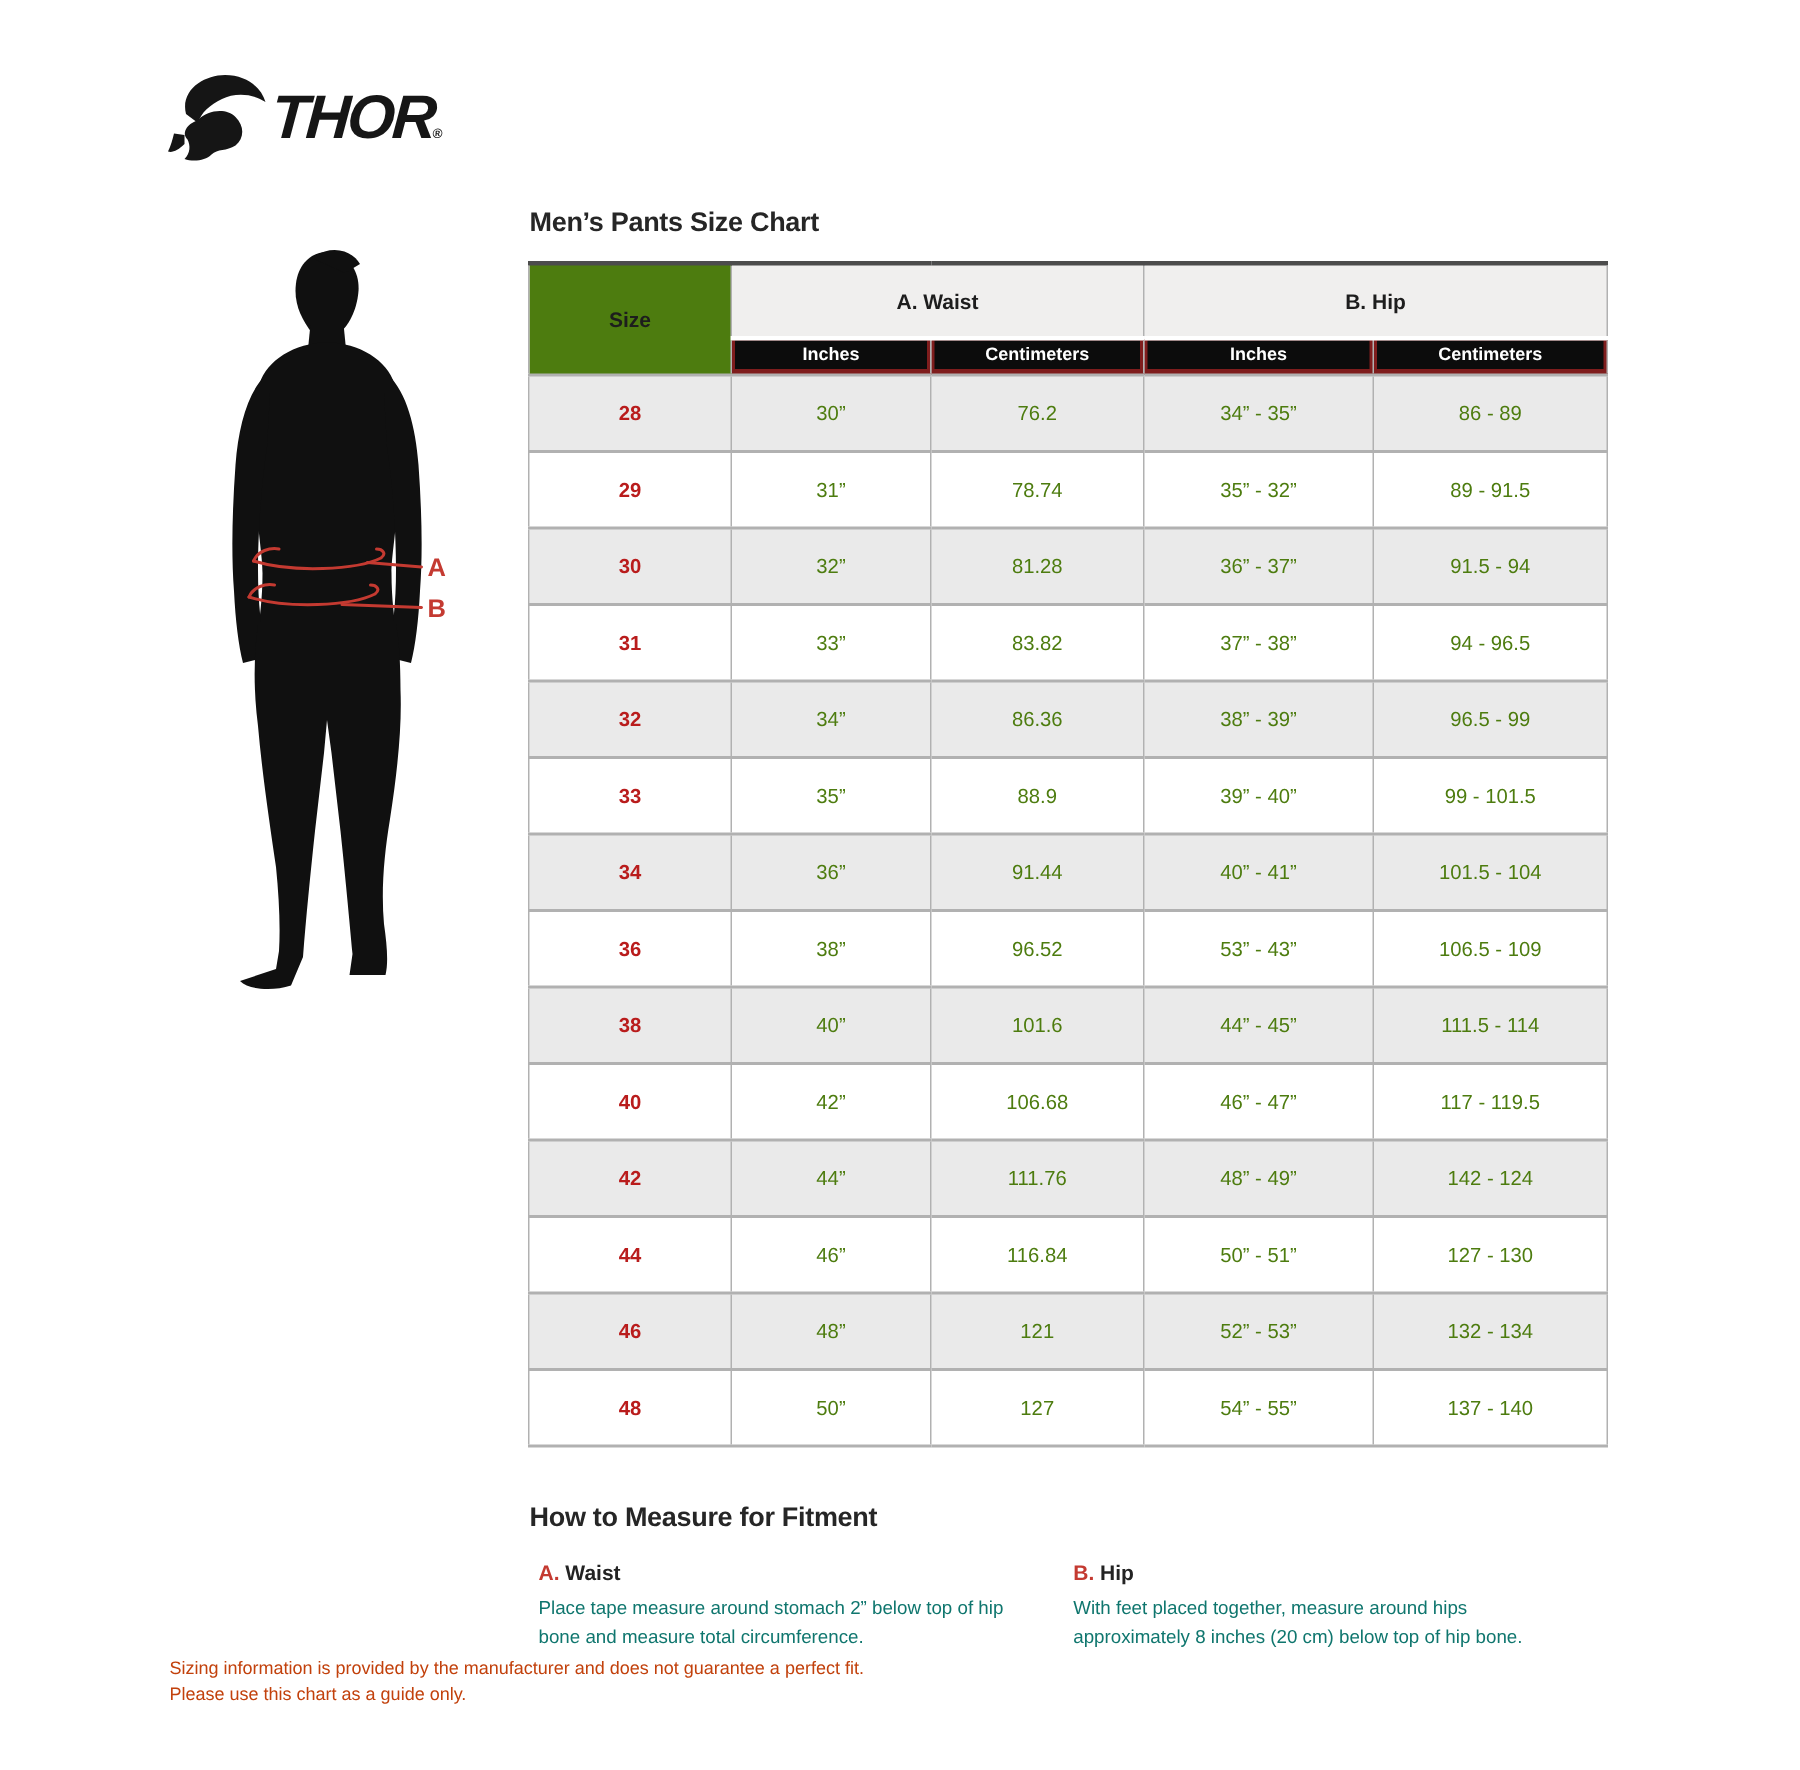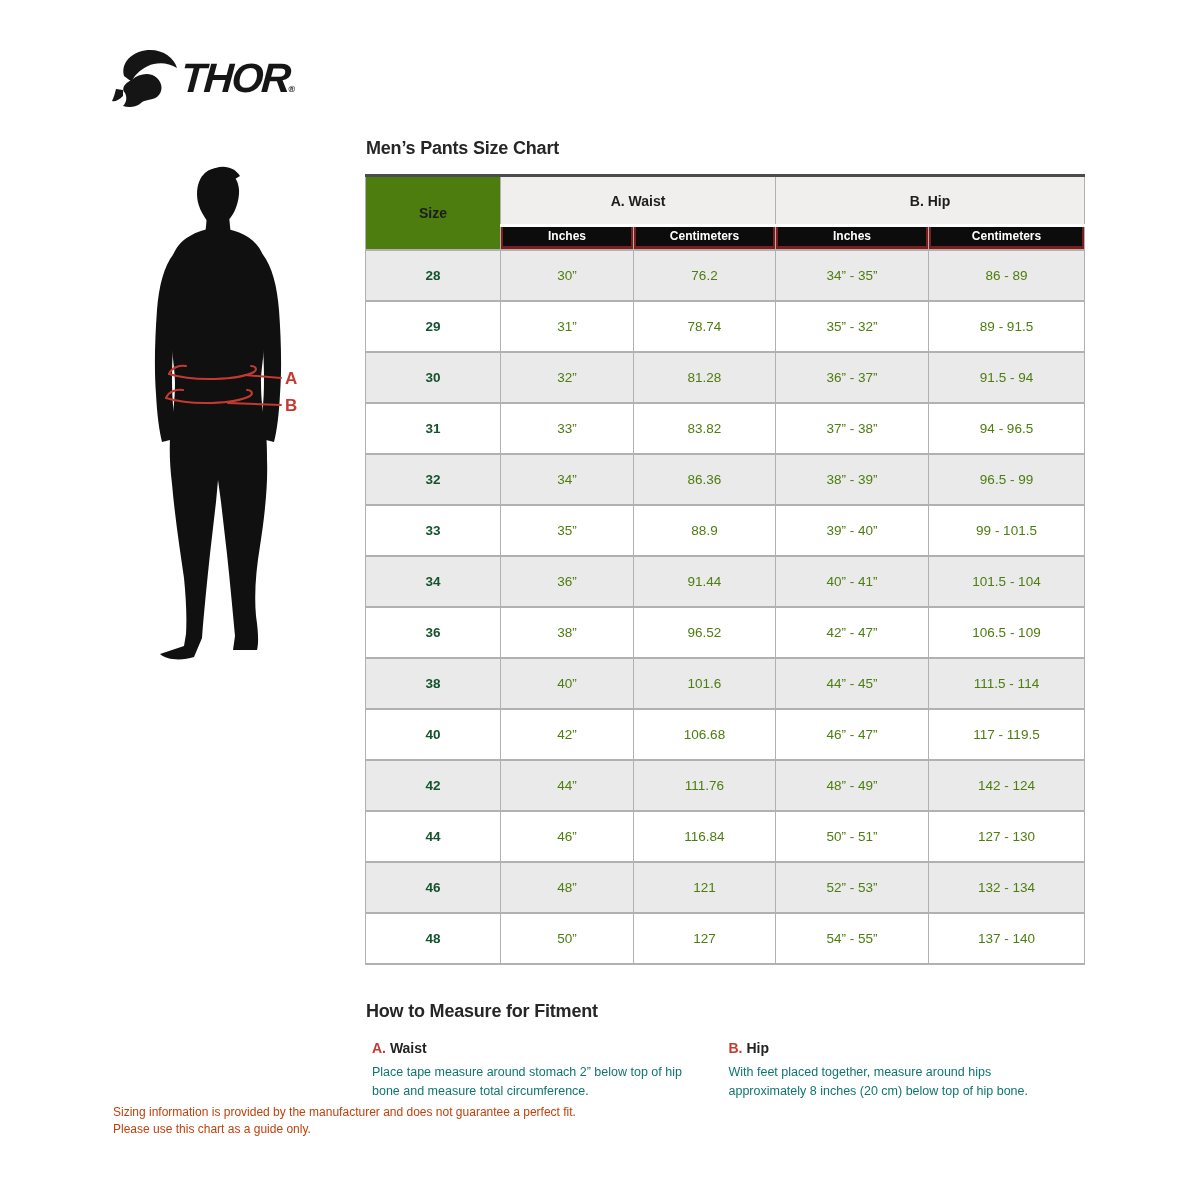--- a/index.html
+++ b/index.html
@@ -11,38 +11,38 @@
   .logo { position:absolute; left:112px; top:48px; display:flex; align-items:center; }
   .logo svg { display:block; }
   .brand { font-size:41px; font-weight:bold; font-style:italic; letter-spacing:-2px;
            color:#161616; margin-left:3px; transform:skewX(-4deg); }
   .reg { font-size:9px; font-style:normal; vertical-align:baseline; }
 
   
   .figure { position:absolute; left:150px; top:166px; }
 
   
-  .main { position:absolute; left:365px; top:138px; width:720px; }
+  .main { position:absolute; left:352px; top:138px; width:720px; }
   h1.title { font-size:18px; font-weight:bold; color:#262626; letter-spacing:-0.2px; margin:0 0 15px 1px; }
 
   
   table.size-table { width:719px; border-collapse:collapse; table-layout:fixed;
                      border:1px solid #9d9d9d; border-top:3px solid #4c4c4c; }
   .size-table th, .size-table td { border:1px solid #b1b1b1; text-align:center; vertical-align:middle; }
   .size-table tbody td { border-top-width:2px; border-bottom-width:2px; }
   th.group { background:#f0efee; font-size:14px; font-weight:bold; color:#1d1d1d;
              height:50px; border-bottom:3px solid #ffffff; }
   th.size-head { background:#4d7c0f; font-size:14px; font-weight:bold; color:#1d1d1d; }
   tr.sub-row th { height:22px; padding:0; background:#7f1d1d; vertical-align:top; }
   .bar { background:#0c0c0c; color:#ffffff; font-size:12px; font-weight:bold;
          height:19px; line-height:19px; margin:0 2px 3px 2px; }
   .size-table tbody tr { height:51px; }
   .size-table tbody tr:nth-child(odd) { background:#eaeaea; }
   .size-table tbody tr:nth-child(even) { background:#ffffff; }
-  td.size-cell { font-size:13.5px; font-weight:bold; color:#14532d; }
+  td.size-cell { font-size:13.5px; font-weight:bold; color:#b91c1c; }
   td.val { font-size:13.5px; color:#4d7c0f; }
 
   
   h2.howto-title { font-size:18px; font-weight:bold; color:#262626; margin:36px 0 18px 1px; letter-spacing:-0.2px; }
   .measure-cols { display:flex; margin-left:7px; }
   .measure-item { width:370px; padding-right:34px; }
   .measure-item h3 { font-size:14px; font-weight:bold; color:#232323; margin-bottom:7px; }
   .red { color:#c43a31; }
   .measure-item p { font-size:12.5px; line-height:1.55; color:#0f766e; max-width:340px; }
 
@@ -172,21 +172,21 @@
             <td class="size-cell">34</td>
             <td class="val">36”</td>
             <td class="val">91.44</td>
             <td class="val">40” - 41”</td>
             <td class="val">101.5 - 104</td>
           </tr>
         <tr>
             <td class="size-cell">36</td>
             <td class="val">38”</td>
             <td class="val">96.52</td>
-            <td class="val">42” - 47”</td>
+            <td class="val">53” - 43”</td>
             <td class="val">106.5 - 109</td>
           </tr>
         <tr>
             <td class="size-cell">38</td>
             <td class="val">40”</td>
             <td class="val">101.6</td>
             <td class="val">44” - 45”</td>
             <td class="val">111.5 - 114</td>
           </tr>
         <tr>

